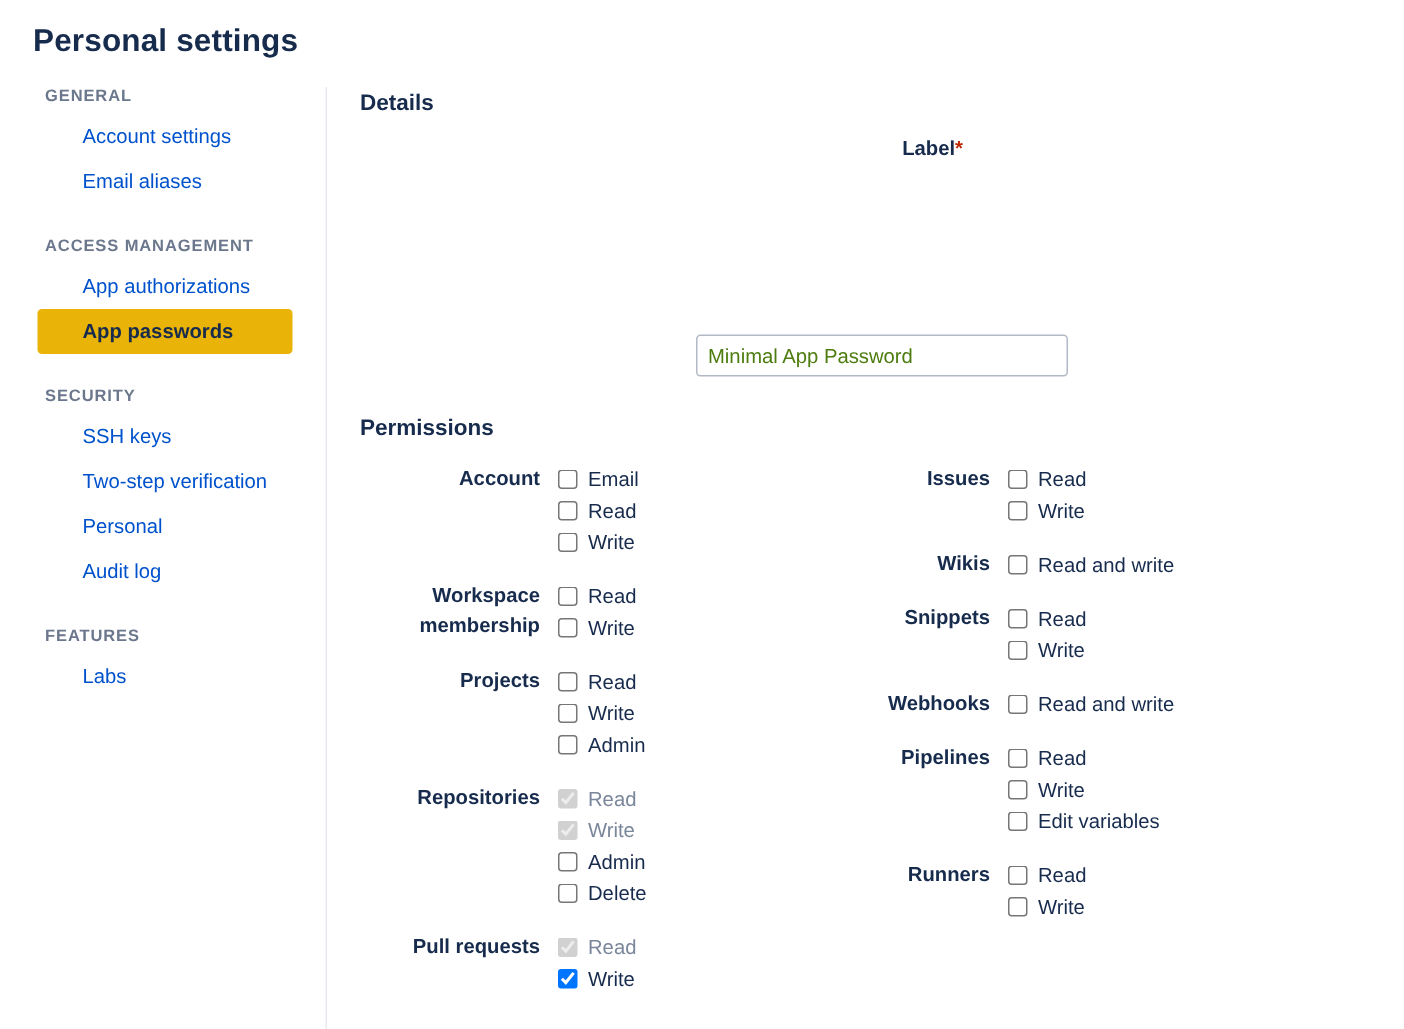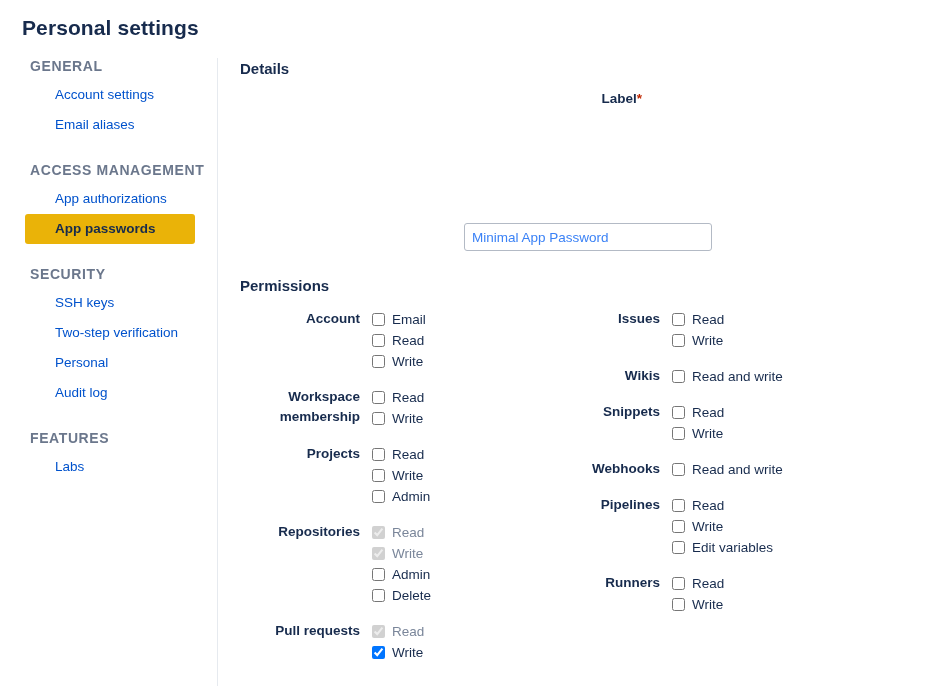--- a/index.html
+++ b/index.html
@@ -30,21 +30,21 @@
   
   .sidebar {
     width: 218px;
     flex: 0 0 218px;
     padding-left: 0;
     border-right: 1px solid #e6eaef;
     min-height: 640px;
     box-sizing: border-box;
   }
   .sidebar-section-label {
-    font-size: 14px;
+    font-size: 11px;
     font-weight: bold;
     letter-spacing: 0.6px;
     color: #6b778c;
     text-transform: uppercase;
     padding: 0 0 6px 30px;
     margin-top: 22px;
   }
   .sidebar-section-label.first { margin-top: 0; }
   .sidebar-item {
     display: block;
@@ -100,21 +100,21 @@
   .required-star { color: #bf2600; font-weight: bold; }
   .text-input {
     width: 248px;
     height: 28px;
     box-sizing: border-box;
     border: 1px solid #b3bac5;
     border-radius: 3px;
     padding: 3px 7px;
     font-size: 13.5px;
     font-family: "Liberation Sans", sans-serif;
-    color: #3b82f6;
+    color: #4d7c0f;
     background: #fff;
     outline: none;
   }
 
   .permissions-section { margin-top: 26px; }
   .perm-grid {
     display: flex;
     align-items: flex-start;
   }
   .perm-col-left { width: 300px; flex: 0 0 300px; }

